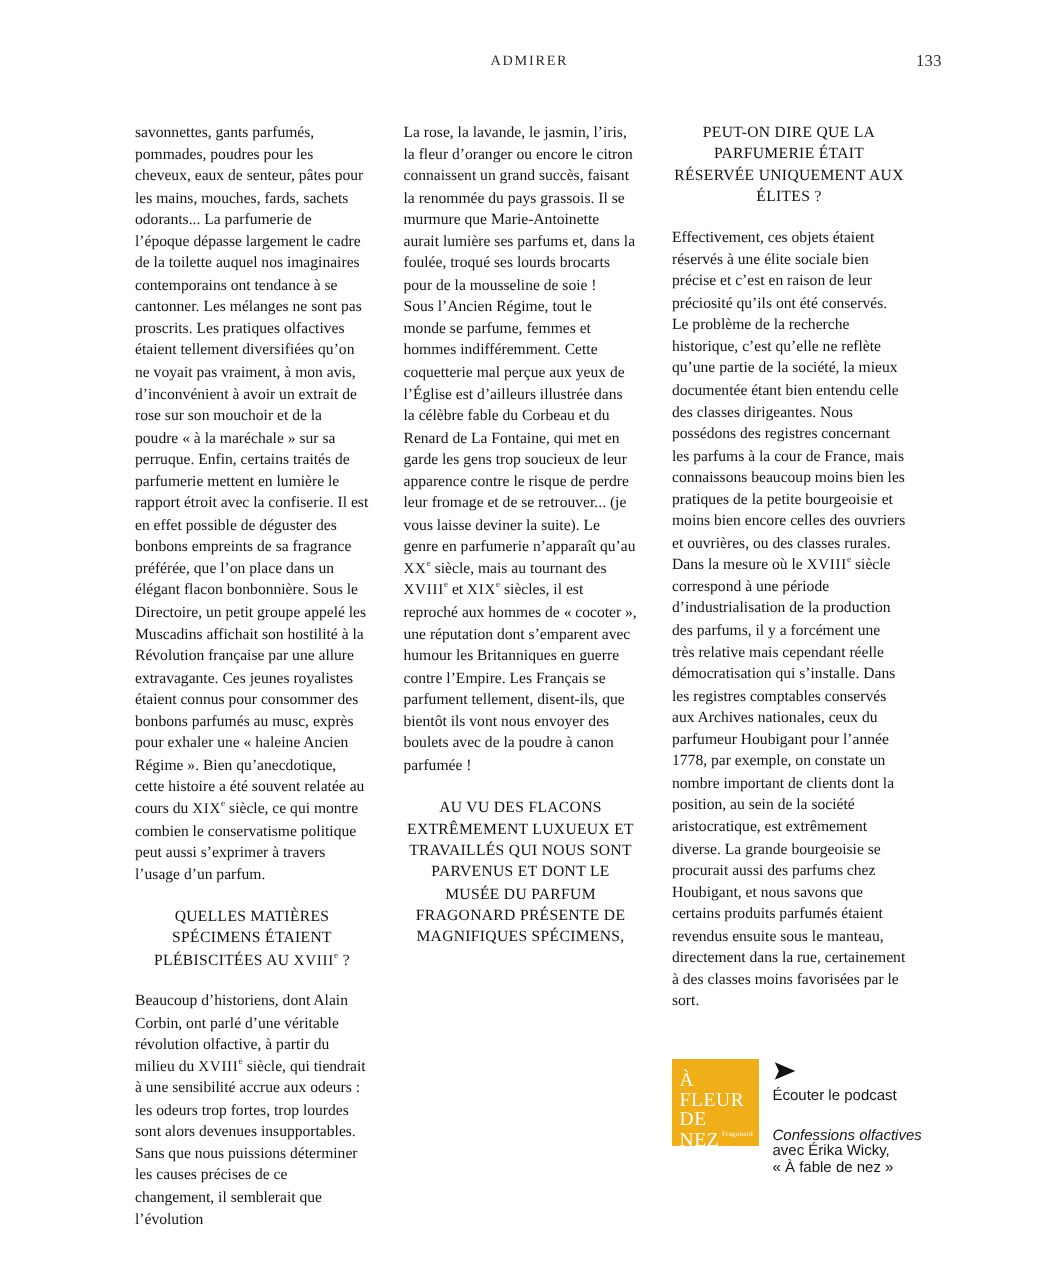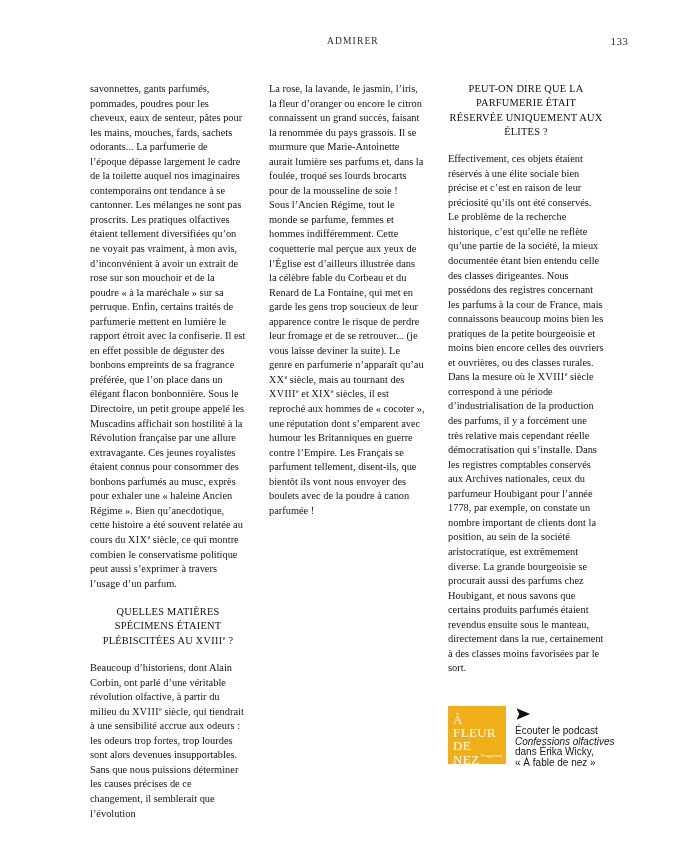--- a/index.html
+++ b/index.html
@@ -126,21 +126,21 @@
     width: 17px; height: 14px;
     display: block;
     margin-bottom: 5px;
   }
   .promo-text {
     font-family: "Liberation Sans", sans-serif;
     font-size: 10px;
     line-height: 10.6px;
     color: #141414;
   }
-  .promo-text .it { font-style: italic; }
+  .promo-text .it { font-style: italic; margin-top: 16px; }
   .promo-text div { white-space: nowrap; }
 </style>
 </head>
 <body>
 
 <div class="page">
 
   <div class="running-head">
     <div class="section">ADMIRER</div>
     <div class="folio">133</div>
@@ -155,20 +155,21 @@
 
       <p class="body"><span>Beaucoup d’historiens, dont Alain Corbin, ont parlé d’une véritable révolution olfactive, à partir du milieu du </span><span class="sc">XVIII</span><sup>e</sup><span> siècle, qui tiendrait à une sensibilité accrue aux odeurs : les odeurs trop fortes, trop lourdes sont alors devenues insupportables. Sans que nous puissions déterminer les causes précises de ce changement, il semblerait que l’évolution</span></p>
     </div>
 
     <div class="col">
       <p class="body">La rose, la lavande, le jasmin, l’iris, la fleur d’oranger ou encore le citron connaissent un grand succès, faisant la renommée du pays grassois. Il se murmure que Marie-Antoinette aurait lumière ses parfums et, dans la foulée, troqué ses lourds brocarts pour de la mousseline de soie !</p>
 
 
       <p class="body"><span>Sous l’Ancien Régime, tout le monde se parfume, femmes et hommes indifféremment. Cette coquetterie mal perçue aux yeux de l’Église est d’ailleurs illustrée dans la célèbre fable du Corbeau et du Renard de La Fontaine, qui met en garde les gens trop soucieux de leur apparence contre le risque de perdre leur fromage et de se retrouver... (je vous laisse deviner la suite). Le genre en parfumerie n’apparaît qu’au </span><span class="sc">XX</span><sup>e</sup><span> siècle, mais au tournant des </span><span class="sc">XVIII</span><sup>e</sup><span> et </span><span class="sc">XIX</span><sup>e</sup><span> siècles, il est reproché aux hommes de « cocoter », une réputation dont s’emparent avec humour les Britanniques en guerre contre l’Empire. Les Français se parfument tellement, disent-ils, que bientôt ils vont nous envoyer des boulets avec de la poudre à canon parfumée !</span></p>
 
+      <h2 class="subhead">AU VU DES FLACONS EXTRÊMEMENT LUXUEUX ET TRAVAILLÉS QUI NOUS SONT PARVENUS ET DONT LE MUSÉE DU PARFUM FRAGONARD PRÉSENTE DE MAGNIFIQUES SPÉCIMENS,</h2>
     </div>
 
     <div class="col">
       <h2 class="subhead first">PEUT-ON DIRE QUE LA PARFUMERIE ÉTAIT RÉSERVÉE UNIQUEMENT AUX ÉLITES ?</h2>
 
       <p class="body"><span>Effectivement, ces objets étaient réservés à une élite sociale bien précise et c’est en raison de leur préciosité qu’ils ont été conservés. Le problème de la recherche historique, c’est qu’elle ne reflète qu’une partie de la société, la mieux documentée étant bien entendu celle des classes dirigeantes. Nous possédons des registres concernant les parfums à la cour de France, mais connaissons beaucoup moins bien les pratiques de la petite bourgeoisie et moins bien encore celles des ouvriers et ouvrières, ou des classes rurales. Dans la mesure où le </span><span class="sc">XVIII</span><sup>e</sup><span> siècle correspond à une période d’industrialisation de la production des parfums, il y a forcément une très relative mais cependant réelle démocratisation qui s’installe. Dans les registres comptables conservés aux Archives nationales, ceux du parfumeur Houbigant pour l’année 1778, par exemple, on constate un nombre important de clients dont la position, au sein de la société aristocratique, est extrêmement diverse. La grande bourgeoisie se procurait aussi des parfums chez Houbigant, et nous savons que certains produits parfumés étaient revendus ensuite sous le manteau, directement dans la rue, certainement à des classes moins favorisées par le sort.</span></p>
 
       <div class="promo">
         <div class="promo-logo">
           <div class="logo-text">
@@ -179,21 +180,21 @@
           </div>
           <div class="logo-sub">Fragonard</div>
         </div>
         <div class="promo-right">
           <svg class="play-icon" viewBox="0 0 17 14">
             <path d="M1.5 1.2 L15.2 7 L1.5 12.8 L4.2 7 Z" fill="#111111"></path>
           </svg>
           <div class="promo-text">
             <div>Écouter le podcast</div>
             <div class="it">Confessions olfactives</div>
-            <div>dans Érika Wicky,</div>
+            <div>avec Érika Wicky,</div>
             <div>« À fable de nez »</div>
           </div>
         </div>
       </div>
     </div>
 
   </div>
 </div>
 
 </body></html>

